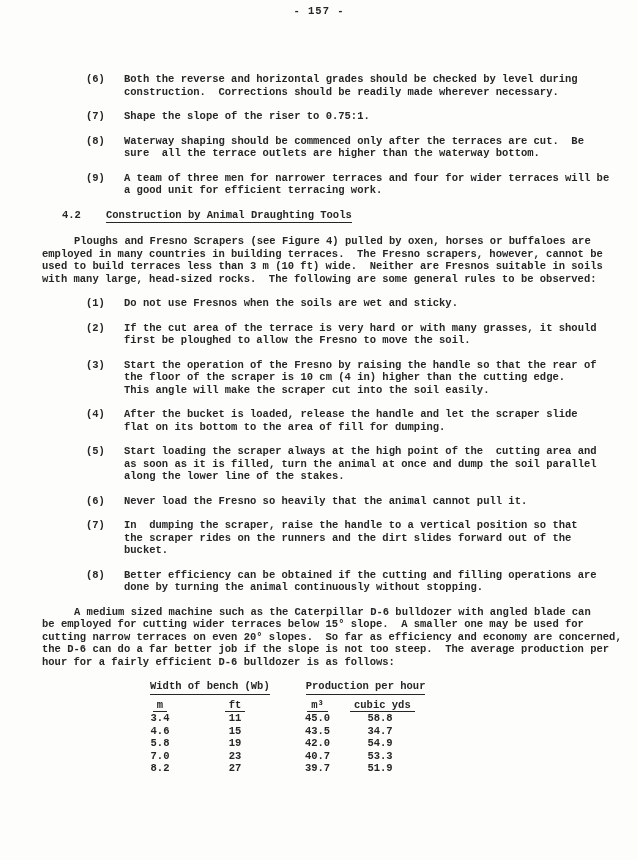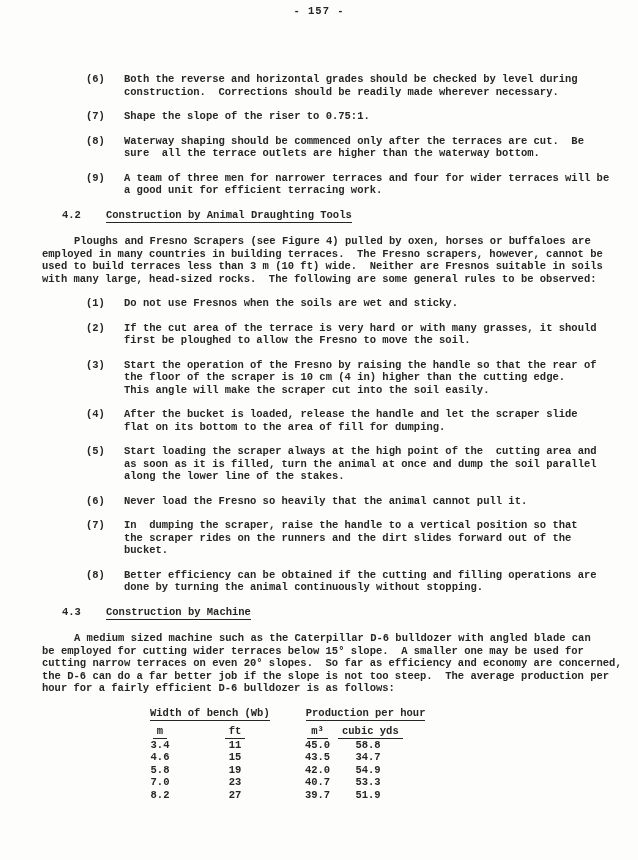--- a/index.html
+++ b/index.html
@@ -79,21 +79,21 @@
   .t-gh.gh2 { margin-left: 36px; }
   .t-row { display: flex; }
   .t-row .c {
     display: inline-block;
     text-align: center;
     white-space: pre;
   }
   .c.c1 { margin-left: 103px; width: 30px; }
   .c.c2 { margin-left: 45px;  width: 30px; }
   .c.c3 { margin-left: 50px;  width: 35px; }
-  .c.c4 { margin-left: 3px;  width: 60px; }
+  .c.c4 { margin-left: 15px;  width: 60px; }
   .t-head .c > span {
     display: inline-block;
     border-bottom: 1.2px solid #262626;
     padding: 0 4px 0px 4px;
   }
 </style>
 </head>
 <body>
 
 <div class="page">
@@ -169,24 +169,20 @@
 the scraper rides on the runners and the dirt slides forward out of the
 bucket.</span>
     </div>
     <div class="item">
       <span class="i-num">(8)</span>
       <span class="i-text">Better efficiency can be obtained if the cutting and filling operations are
 done by turning the animal continuously without stopping.</span>
     </div>
   </div>
 
-  <div class="heading">
-    <span class="h-num">4.3</span>
-    <span class="h-title">Construction by Machine</span>
-  </div>
 
   <div class="para">A medium sized machine such as the Caterpillar D-6 bulldozer with angled blade can
 be employed for cutting wider terraces below 15° slope.  A smaller one may be used for
 cutting narrow terraces on even 20° slopes.  So far as efficiency and economy are concerned,
 the D-6 can do a far better job if the slope is not too steep.  The average production per
 hour for a fairly efficient D-6 bulldozer is as follows:</div>
 
   <div class="dtable">
     <div class="t-gh-row">
       <span class="t-gh gh1">Width of bench (Wb)</span>

